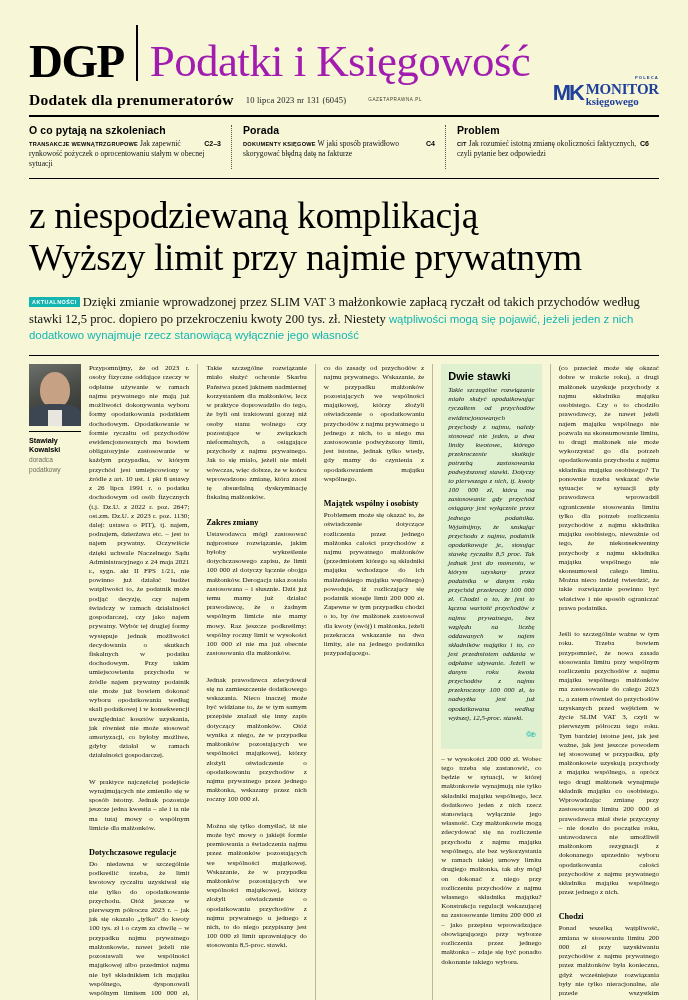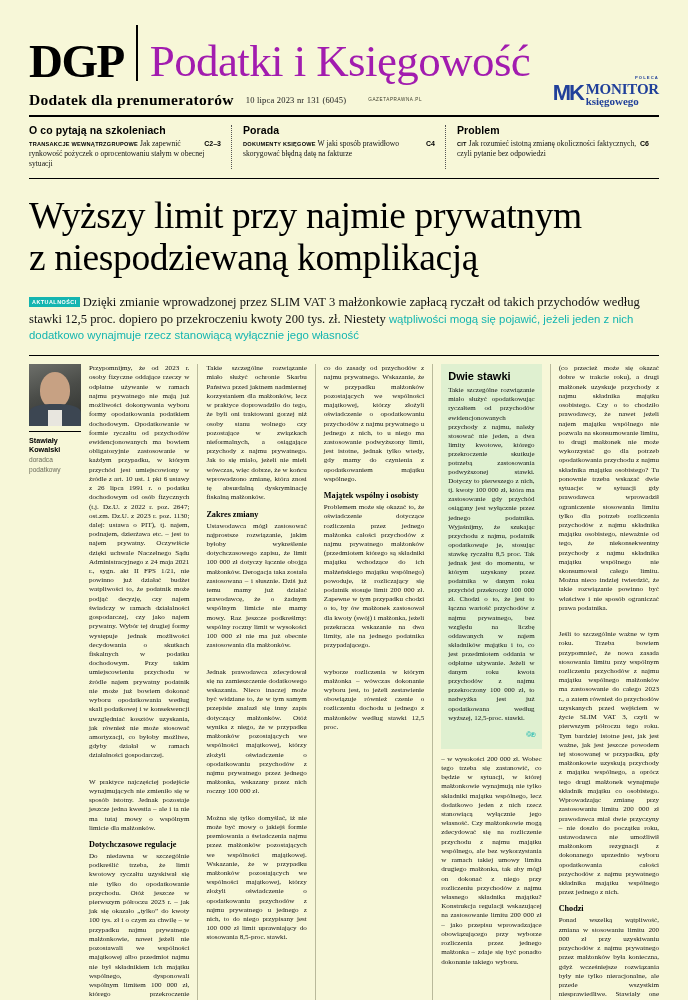--- a/index.html
+++ b/index.html
@@ -252,21 +252,21 @@
     text-align: justify;
     color: #111;
     hyphens: auto;
   }
   .bodytext p { margin: 0 0 0 0; text-indent: 0; }
   .bodytext p + p { margin-top: 17px; }
   .subhead {
     font-family: "Liberation Serif", serif;
     font-weight: bold;
     font-size: 8.2px;
-    margin: 7px 0 3px 0;
+    margin: 15px 0 3px 0;
     color: #000;
   }
 
   
   .author-photo {
     width: 52px;
     height: 62px;
     background: linear-gradient(160deg,#6d6f6a 0%,#4a4c48 45%,#2e302d 100%);
     position: relative;
     overflow: hidden;
@@ -314,21 +314,21 @@
     padding: 6px 7px 8px 7px;
     margin-bottom: 6px;
   }
   .box-title {
     font-family: "Liberation Sans", sans-serif;
     font-weight: bold;
     font-size: 11px;
     margin-bottom: 4px;
     color: #000;
   }
-  .box .bodytext { font-size: 7.0px; }
+  .box .bodytext { font-size: 7.0px; font-style: italic; }
   .endmark {
     display: inline-block;
     color: #14b5b0;
     font-family: "Liberation Sans", sans-serif;
     font-weight: bold;
     font-size: 7px;
     letter-spacing: -1px;
   }
   .endmark-right { text-align: right; }
 </style>
@@ -384,22 +384,22 @@
       <div class="teaser-title">Problem</div>
       <div class="teaser-body">
         <span class="pageref">C6</span>
         <span class="kicker">CIT</span>
         <span>Jak rozumieć istotną zmianę okoliczności faktycznych, czyli pytanie bez odpowiedzi</span>
       </div>
     </div>
   </div>
 
   <div class="headline">
+    <div>z niespodziewaną komplikacją</div>
     <div>Wyższy limit przy najmie prywatnym</div>
-    <div>z niespodziewaną komplikacją</div>
   </div>
 
   <div class="lead">
     <span class="badge">AKTUALNOŚCI</span><span>Dzięki zmianie wprowadzonej przez SLIM VAT 3 małżonkowie zapłacą ryczałt od takich przychodów według stawki 12,5 proc. dopiero po przekroczeniu kwoty 200 tys. zł. Niestety </span><span class="hi">wątpliwości mogą się pojawić, jeżeli jeden z nich dodatkowo wynajmuje rzecz stanowiącą wyłącznie jego własność</span>
   </div>
 
   <div class="rule-thin"></div>
 
   <div class="body-area">
 
@@ -444,21 +444,20 @@
 
     <div class="colrule"></div>
 
     <div class="col">
       <div class="bodytext">
         <p>co do zasady od przychodów z najmu prywatnego. Wskazanie, że w przypadku małżonków pozostających we wspólności majątkowej, którzy złożyli oświadczenie o opodatkowaniu przychodów z najmu prywatnego u jednego z nich, to u niego ma zastosowanie podwyższony limit, jest istotne, jednak tylko wtedy, gdy mamy do czynienia z opodatkowaniem majątku wspólnego.</p>
       </div>
       <div class="subhead">Majątek wspólny i osobisty</div>
       <div class="bodytext">
         <p>Problemem może się okazać to, że oświadczenie dotyczące rozliczenia przez jednego małżonka całości przychodów z najmu prywatnego małżonków (przedmiotem którego są składniki majątku wchodzące do ich małżeńskiego majątku wspólnego) powoduje, iż rozliczający się podatnik stosuje limit 200 000 zł. Zapewne w tym przypadku chodzi o to, by ów małżonek zastosował dla kwoty (swój) i małżonka, jeżeli przekracza wskazanie na dwa limity, ale na jednego podatnika przypadającego.</p>
-        <p>wyborze rozliczenia w którym małżonka – wówczas dokonanie wyboru jest, to jeżeli zestawienie obowiązuje również czenie o rozliczeniu dochodu u jednego z małżonków według stawki 12,5 proc.</p>
       </div>
     </div>
 
     <div class="colrule"></div>
 
     <div class="col">
       <div class="box">
         <div class="box-title">Dwie stawki</div>
         <div class="bodytext">
           <p>Takie szczególne rozwiązanie miało służyć opodatkowując ryczałtem od przychodów ewidencjonowanych przychody z najmu, należy stosować nie jeden, a dwa limity kwotowe, którego przekroczenie skutkuje potrzebą zastosowania podwyższonej stawki. Dotyczy to pierwszego z nich, tj. kwoty 100 000 zł, która ma zastosowanie gdy przychód osiągany jest wyłącznie przez jednego podatnika. Wyjaśnijmy, że szukając przychodu z najmu, podatnik opodatkowuje je, stosując stawkę ryczałtu 8,5 proc. Tak jednak jest do momentu, w którym uzyskany przez podatnika w danym roku przychód przekroczy 100 000 zł. Chodzi o to, że jest to łączna wartość przychodów z najmu prywatnego, bez względu na liczbę oddawanych w najem składników majątku i to, co jest przedmiotem oddania w odpłatne używanie. Jeżeli w danym roku kwota przychodów z najmu przekroczony 100 000 zł, to nadwyżka jest już opodatkowana według wyższej, 12,5-proc. stawki.</p>

